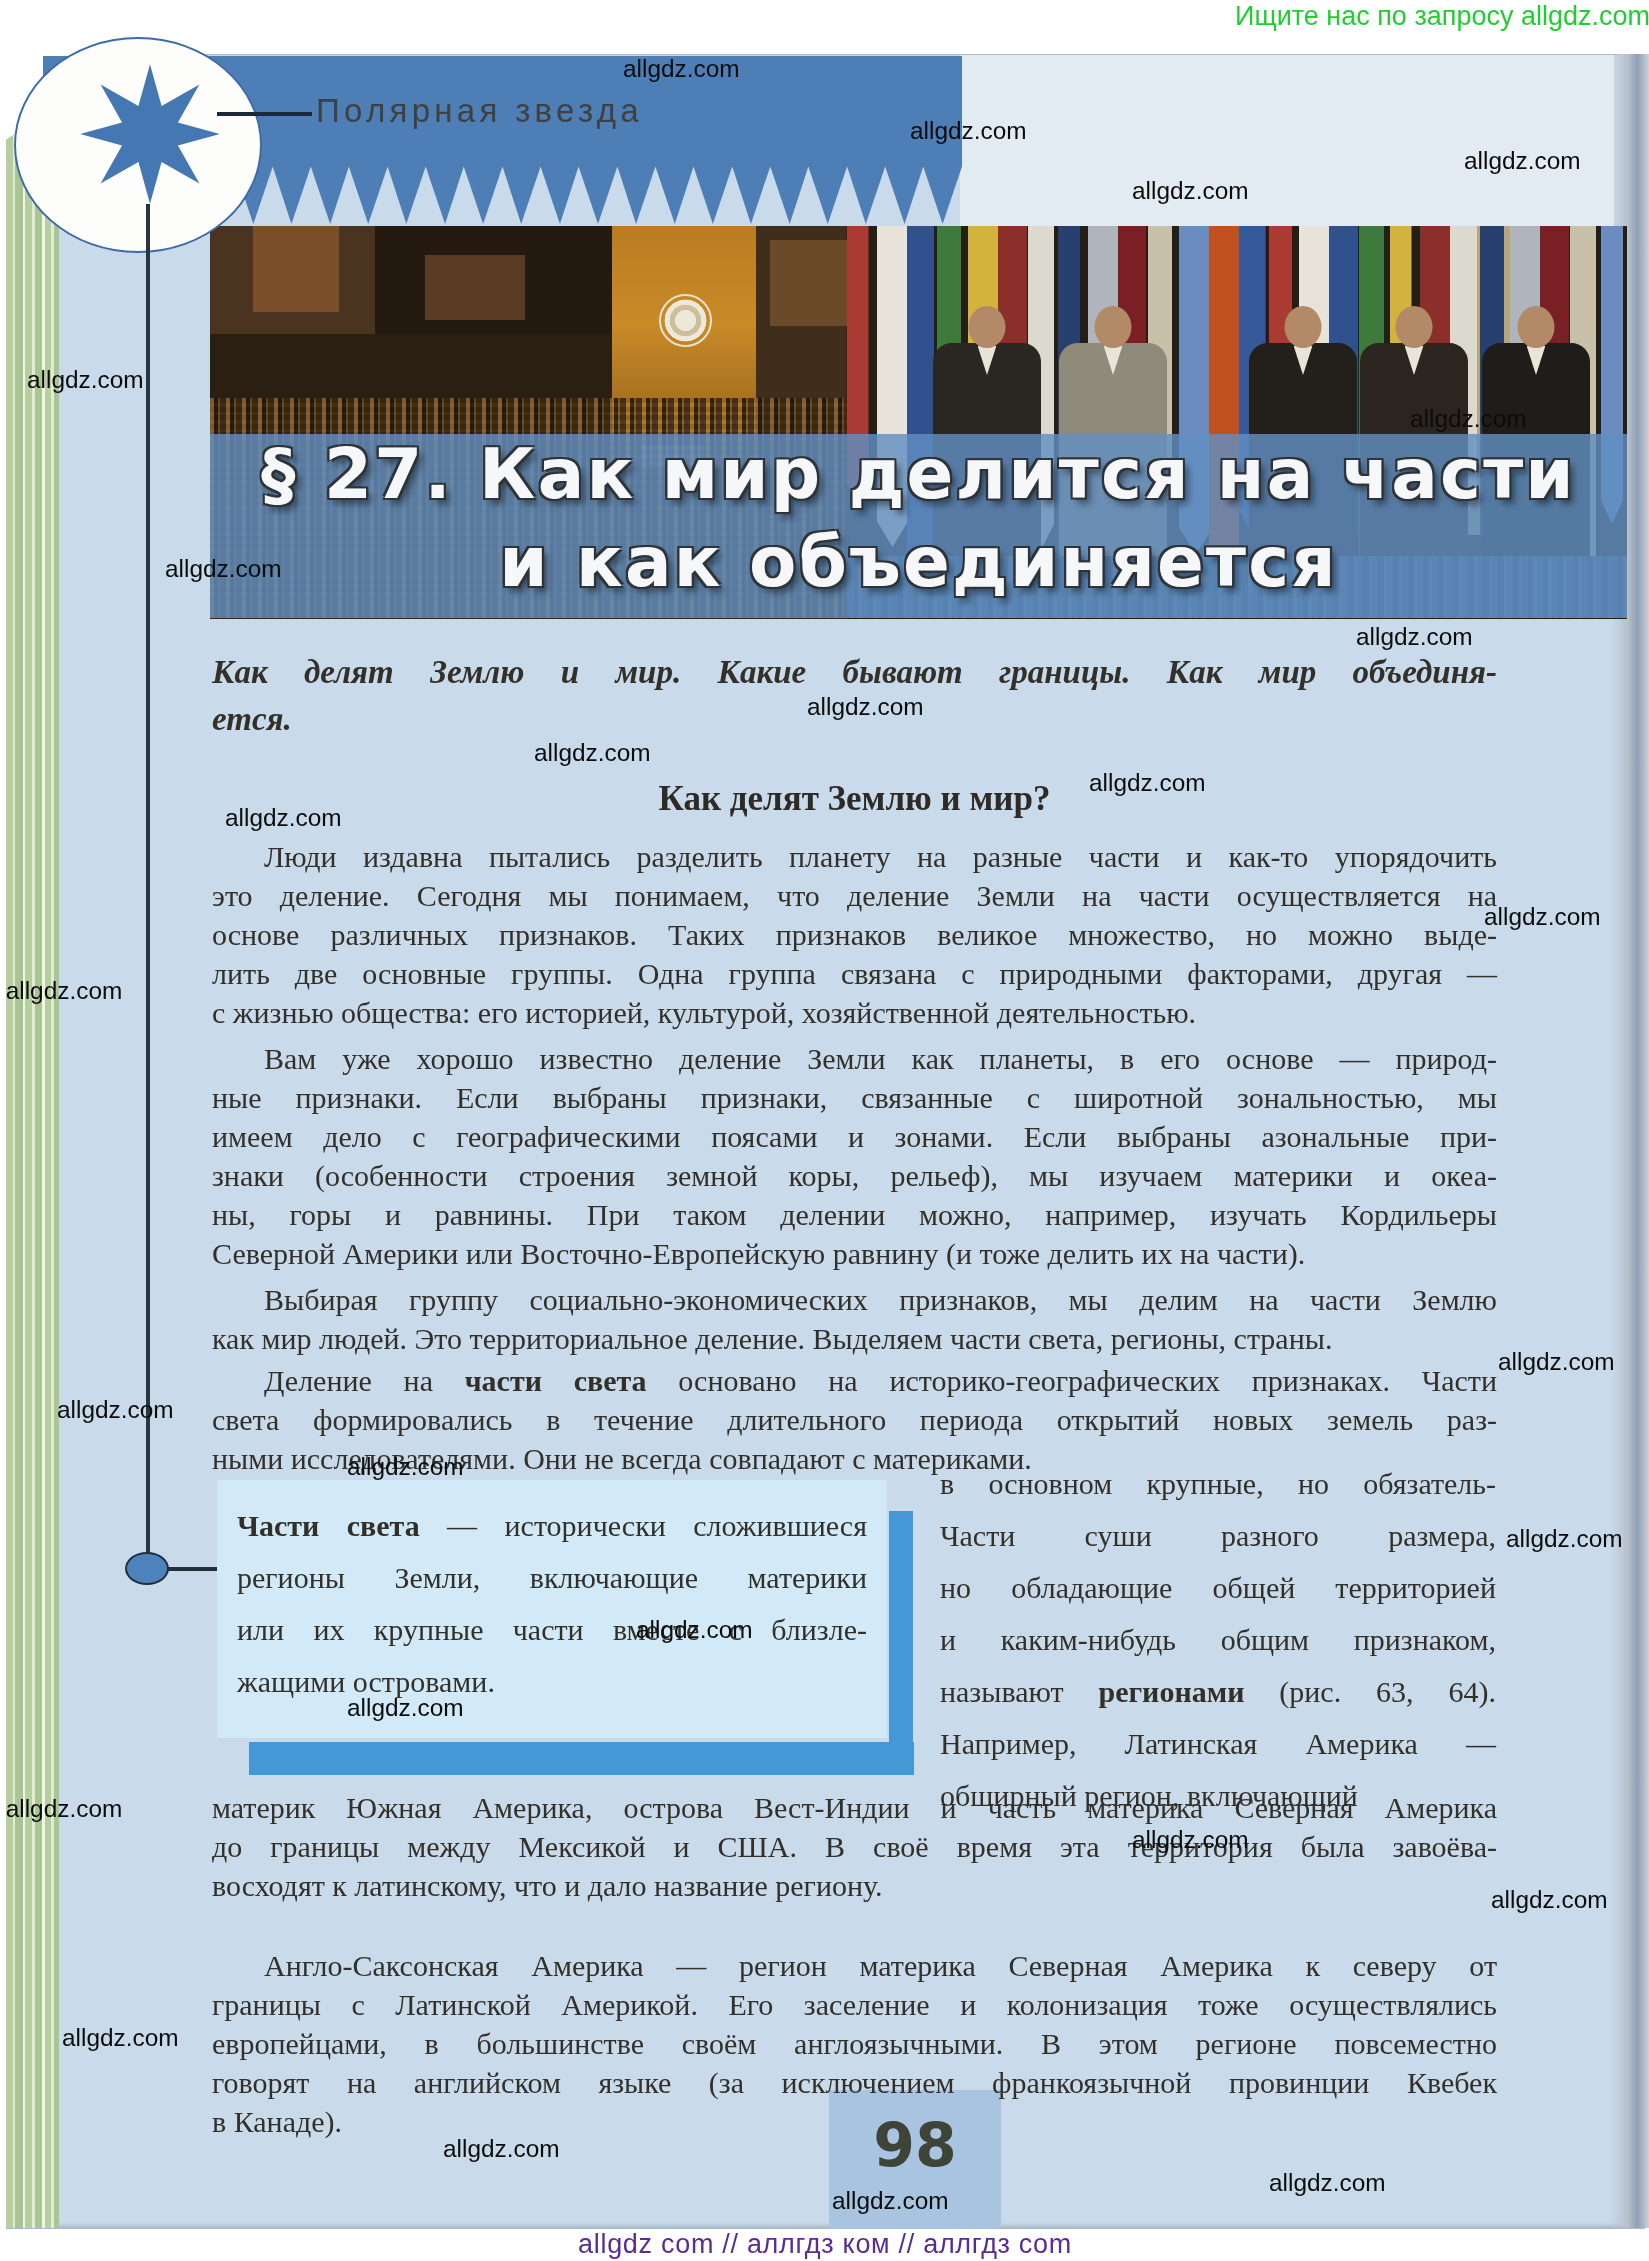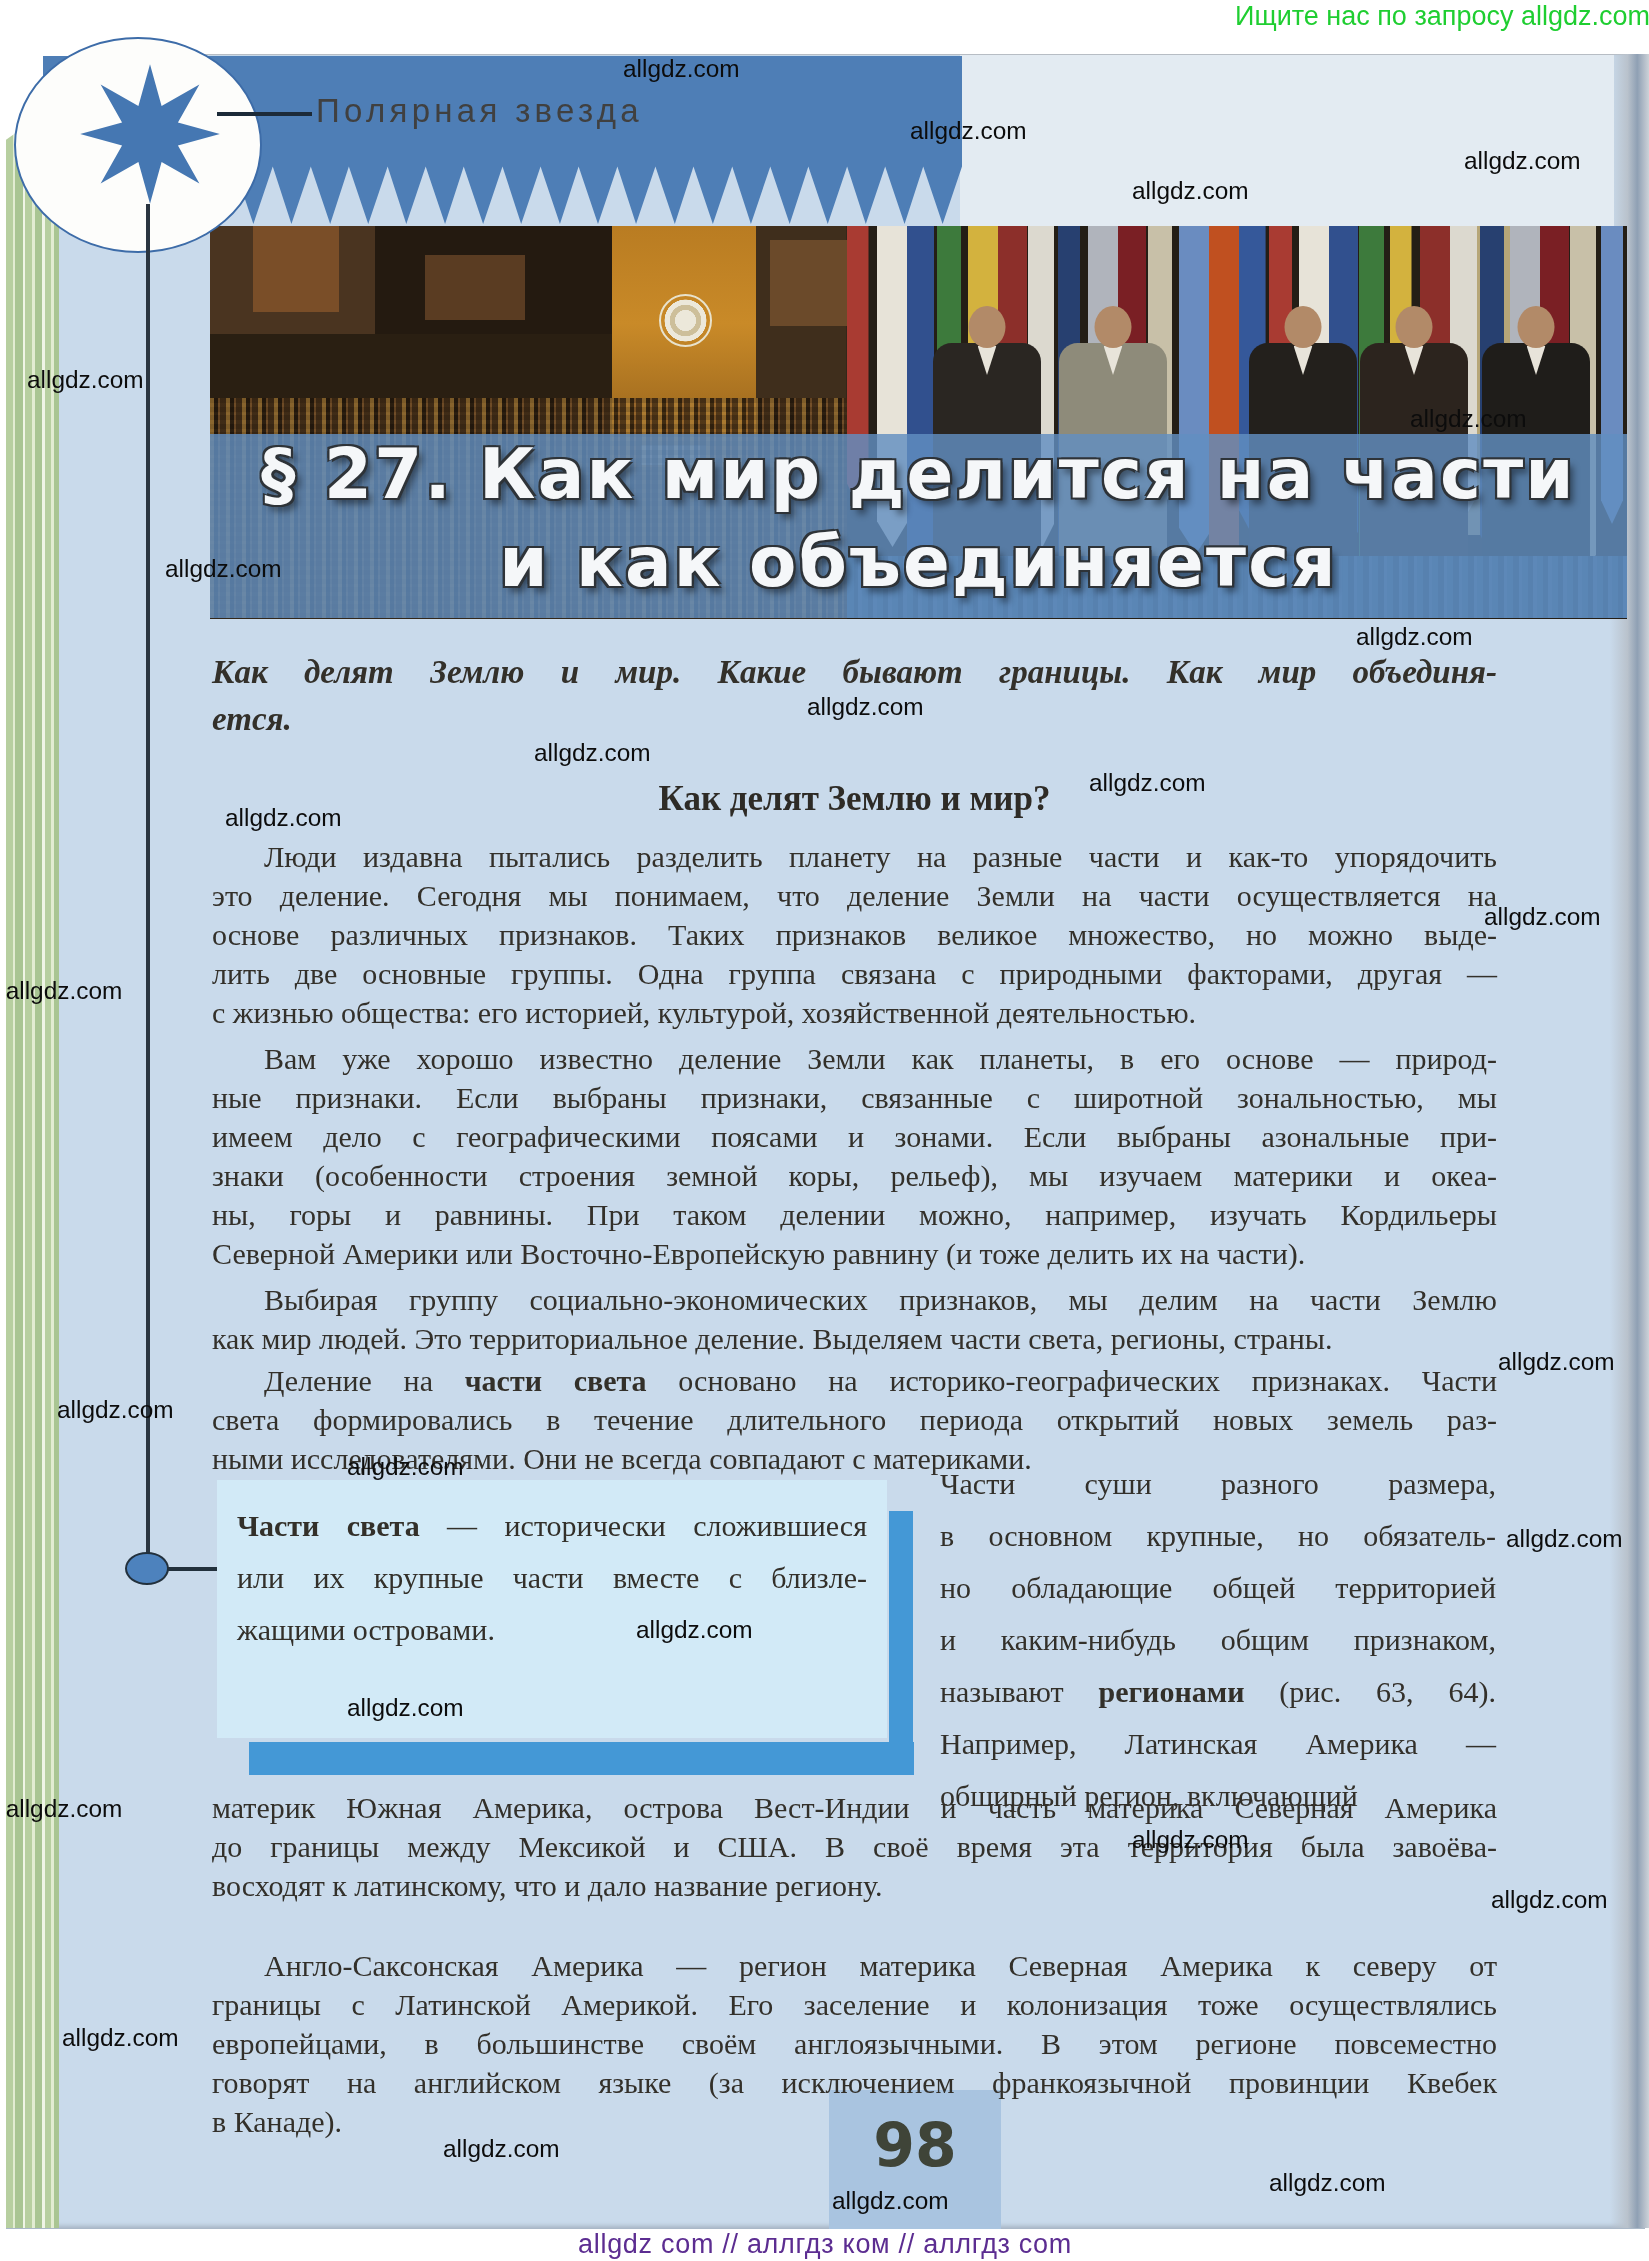--- a/index.html
+++ b/index.html
@@ -237,26 +237,27 @@
       <div class="tline ind"><span>Выбирая группу социально-экономических признаков, мы делим на части Землю</span></div>
       <div class="tline last"><span>как мир людей. Это территориальное деление. Выделяем части света, регионы, страны.</span></div>
     </div>
     <div class="tblock" style="left: 212px; top: 1361px; width: 1285px; font-size: 30px; line-height: 39px;">
       <div class="tline ind"><span>Деление на </span><span class="b">части света</span><span> основано на историко-географических признаках. Части</span></div>
       <div class="tline"><span>света формировались в течение длительного периода открытий новых земель раз-</span></div>
       <div class="tline last"><span>ными исследователями. Они не всегда совпадают с материками.</span></div>
     </div>
     <div class="tblock" style="left: 237px; top: 1500px; width: 630px; font-size: 30px; line-height: 52px;">
       <div class="tline"><span class="b">Части света</span><span> — исторически сложившиеся</span></div>
+      <div class="tline"><span>регионы Земли, включающие материки</span></div>
       <div class="tline"><span>или их крупные части вместе с близле-</span></div>
       <div class="tline last"><span>жащими островами.</span></div>
     </div>
     <div class="tblock" style="left: 940px; top: 1458px; width: 556px; font-size: 30px; line-height: 52px;">
+      <div class="tline"><span>в основном крупные, но обязатель-</span></div>
       <div class="tline"><span>Части суши разного размера,</span></div>
-      <div class="tline"><span>в основном крупные, но обязатель-</span></div>
       <div class="tline"><span>но обладающие общей территорией</span></div>
       <div class="tline"><span>и каким-нибудь общим признаком,</span></div>
       <div class="tline"><span>называют </span><span class="b">регионами</span><span> (рис. 63, 64).</span></div>
       <div class="tline"><span>Например, Латинская Америка —</span></div>
       <div class="tline last"><span>обширный регион, включающий</span></div>
     </div>
     <div class="tblock" style="left: 212px; top: 1788px; width: 1285px; font-size: 30px; line-height: 39px;">
       <div class="tline"><span>материк Южная Америка, острова Вест-Индии и часть материка Северная Америка</span></div>
       <div class="tline"><span>до границы между Мексикой и США. В своё время эта территория была завоёва-</span></div>
       <div class="tline last"><span>восходят к латинскому, что и дало название региону.</span></div>

